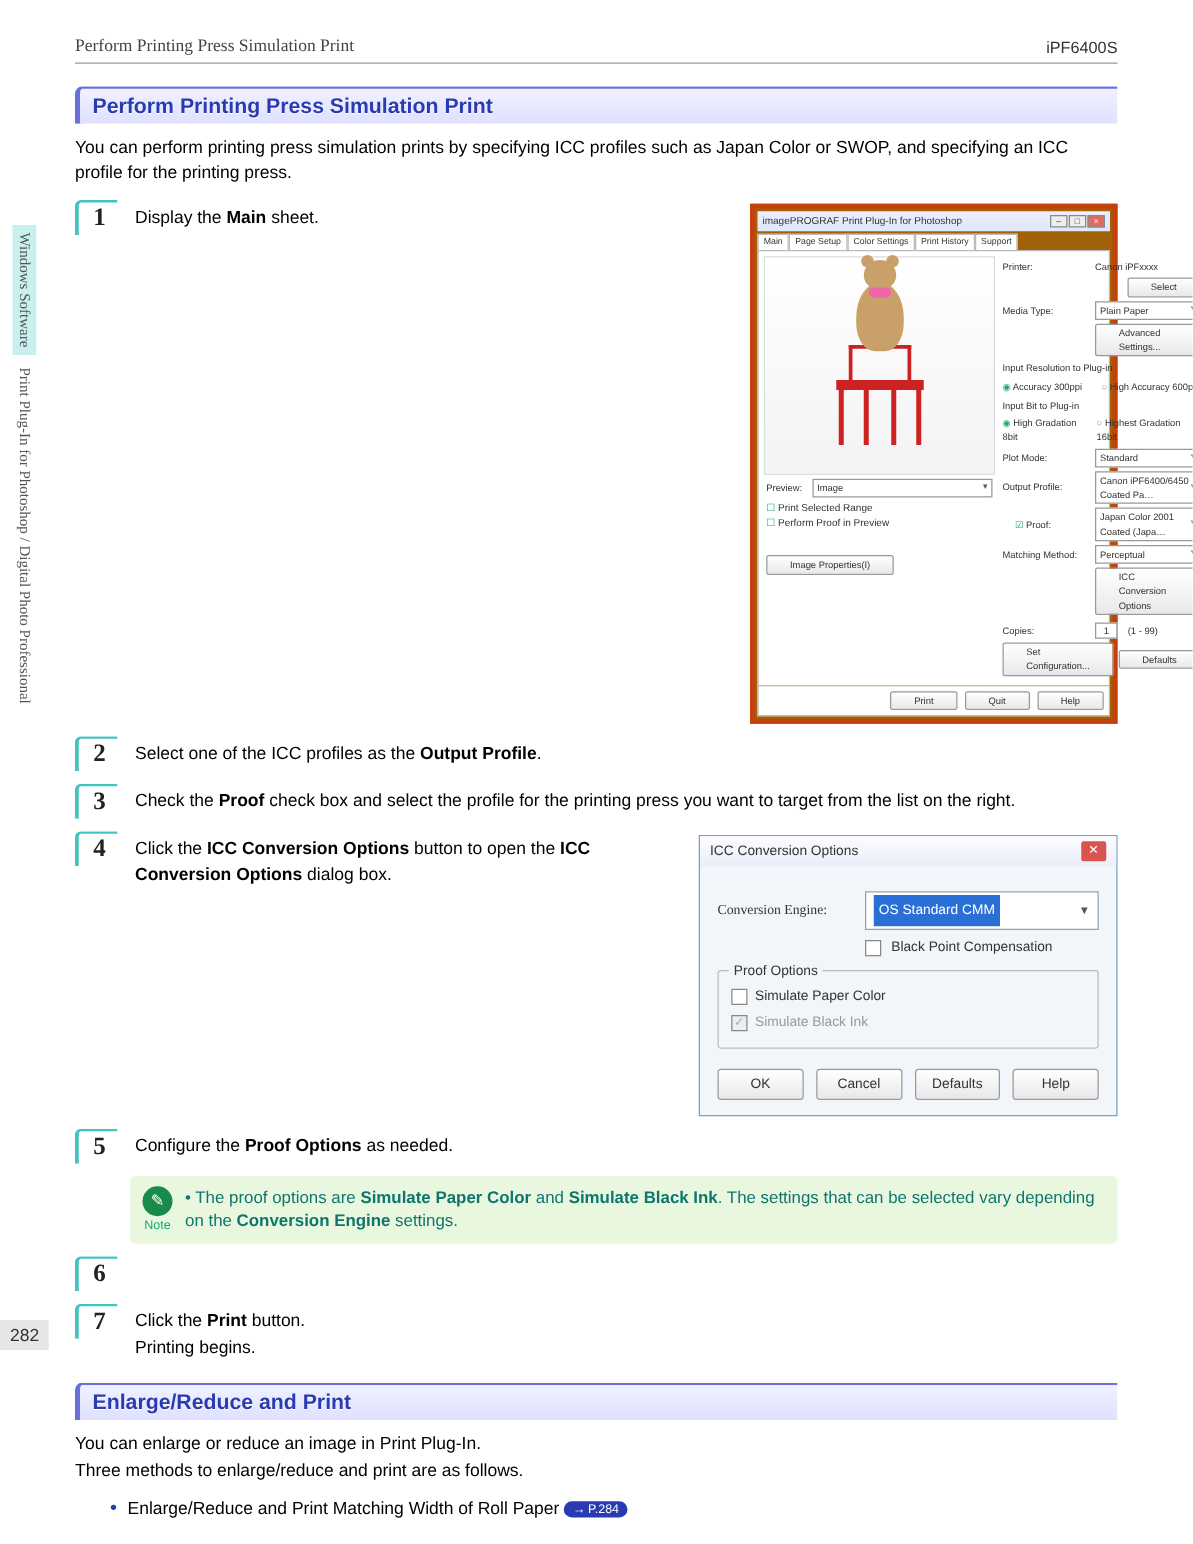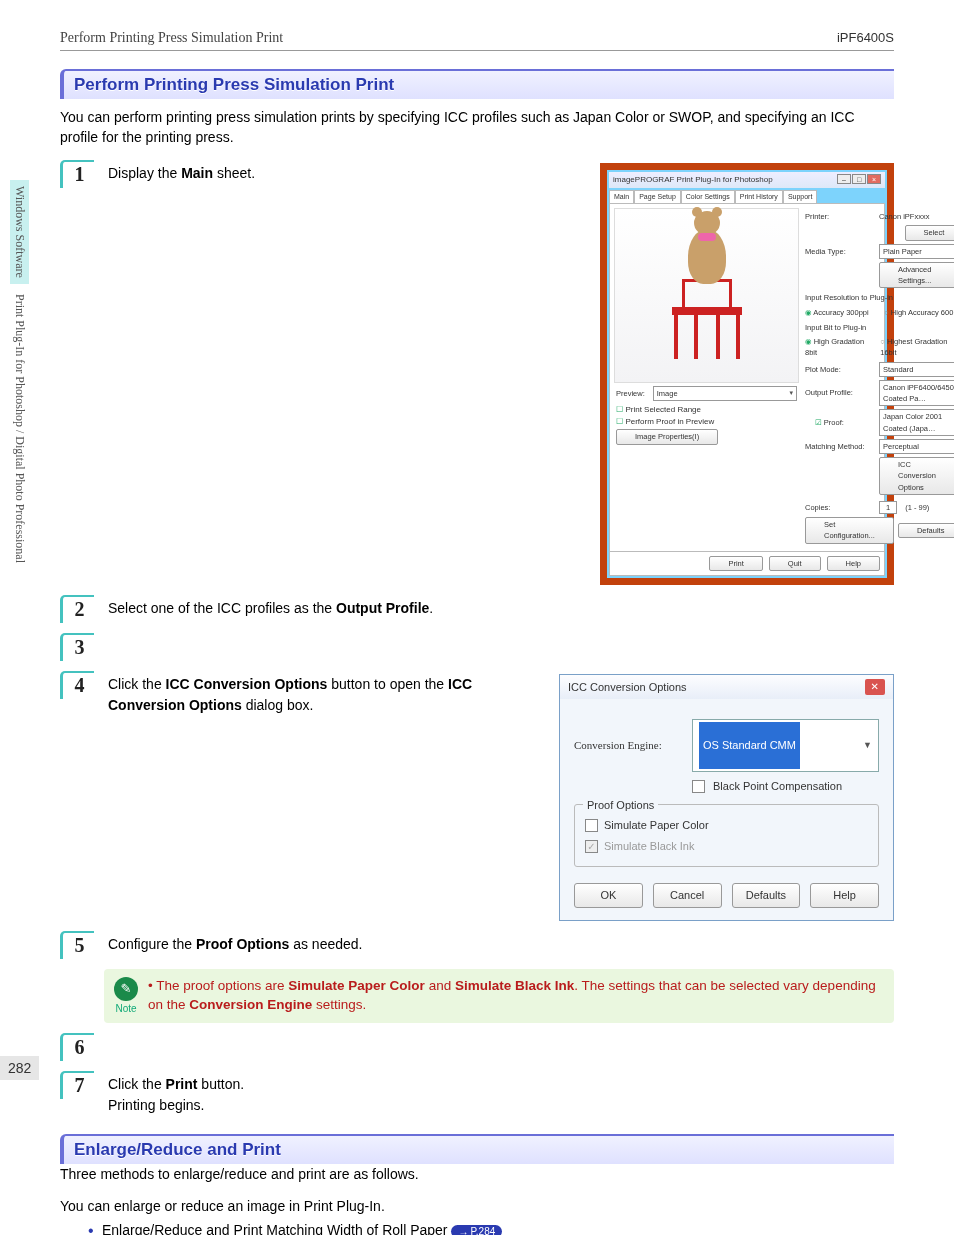--- a/index.html
+++ b/index.html
@@ -38,21 +38,21 @@
     border-top:2px solid #44c2bf; border-left:3px solid #44c2bf;
     border-top-left-radius:5px;
     display:flex; align-items:center; justify-content:center;
     font-family:"Times New Roman",serif; font-weight:bold; font-size:20px; color:#222;
     padding-left:2px;
   }
   .step-body { flex:1; line-height:1.5; padding-top:3px;}
   .step-row { display:flex; gap:10px; align-items:flex-start;}
   .step-text { flex:1;}
   .figure { flex:0 0 auto; }
-  .dialog1 { width:294px; border:7px solid #c2410c; background:#7dd3fc; font-size:8px; color:#333; padding:2px;}
+  .dialog1 { width:294px; border:4px solid #c2410c; background:#a16207; font-size:8px; color:#333; padding:2px;}
   .dialog1 .title { background:linear-gradient(#eef,#dde8f8); padding:2px 4px; display:flex; justify-content:space-between; align-items:center;}
   .winbtns span { display:inline-block; width:14px;height:10px;border:1px solid #888;margin-left:1px;background:#eee;font-size:7px;text-align:center;line-height:9px;}
   .winbtns .close{background:#e26b5f;color:#fff;}
   .tabs { display:flex; gap:0; margin-top:2px;}
   .tabs span { border:1px solid #bbb; border-bottom:none; padding:1px 4px; background:#fff; font-size:7px;}
   .d1-body { display:flex; background:#fff; border:1px solid #bbb; padding:4px; gap:6px;}
   .d1-left { flex:0 0 185px;}
   .preview-img { width:100%; height:175px; background:linear-gradient(#fff,#f3f3f5); position:relative; border:1px solid #ddd;}
   .bear { position:absolute; top:20px; left:55px; width:75px; height:130px;}
   .chair { position:absolute; bottom:0; width:70px; height:80px; left:2px;}
@@ -77,35 +77,35 @@
   .d1-footer{display:flex;justify-content:flex-end;gap:6px;padding:4px;background:#fff;border:1px solid #bbb;border-top:none;}
   .d1-under { padding:3px 2px; font-size:7.5px; display:flex; gap:8px; align-items:center;}
   .d1-under2 { padding:0 2px 4px 2px; }
   
   .dialog2 { width:335px; border:1px solid #7aa0c8; background:#f2f6fb; font-size:11px; padding:0; color:#333;}
   .dialog2 .title2 { padding:4px 8px; display:flex; justify-content:space-between; background:linear-gradient(#fdfdff,#e8eef8); font-size:11px;}
   .d2-body { padding:14px 14px 8px 14px;}
   .d2-row { display:flex; align-items:center; margin:6px 0; gap:8px;}
   .d2-label { flex:0 0 110px;font-family:Liberation Serif, serif; }
   .d2-drop { flex:1; border:1px solid #8aa;background:#fff;display:flex;justify-content:space-between;align-items:center;padding:2px 6px;}
-  .d2-drop .sel { background:#2a6fd6;color:#fff;padding:15px 4px;}
+  .d2-drop .sel { background:#2a6fd6;color:#fff;padding:4px 4px;}
   .d2-drop::after{content:"▼";font-size:9px;color:#555;margin-left:6px;}
   .d2-group { border:1px solid #bbb; border-radius:3px; padding:8px 10px; margin-top:10px; position:relative;}
   .d2-group-title{position:absolute;top:-8px;left:8px;background:#f2f6fb;padding:0 4px;font-size:11px;}
   .d2-chk{display:flex;align-items:center;gap:6px;margin:4px 0;}
   .cb{width:13px;height:13px;border:1px solid #888;background:#fff;display:inline-flex;align-items:center;justify-content:center;font-size:10px;color:#2a7;}
   .cb.checked::after{content:"✓";}
   .cb.disabled{background:#eee;color:#aaa;}
   .d2-footer{display:flex;gap:10px;padding:8px 14px 12px 14px;justify-content:space-between;}
   .d2-footer .btn2{flex:1;border:1px solid #999;background:linear-gradient(#fff,#e8e8e8);padding:3px 0;border-radius:3px;text-align:center;font-size:11px;}
 
   .note-box { background:#eaf7df; border-radius:4px; padding:8px 10px; margin:4px 0 8px 44px; display:flex; gap:10px; align-items:flex-start;}
   .note-icon { text-align:center; font-size:10px; color:#1a7; }
   .note-icon .circ{width:24px;height:24px;border-radius:50%;background:#1a8a4a;display:flex;align-items:center;justify-content:center;color:#fff;font-size:13px;margin-bottom:2px;}
-  .note-text { flex:1; font-size:13.5px; color:#b91c1c; line-height:1.4;}
+  .note-text { flex:1; font-size:13.5px; color:#0f766e; line-height:1.4;}
   .note-text b { }
   .bullets { margin:6px 0 0 28px;}
   .bullets li { list-style:none; position:relative; padding-left:14px; margin:3px 0; font-size:14px;}
   .bullets li::before{content:"•"; color:#2a3ab0; position:absolute; left:0; font-size:16px;}
   .page-ref{display:inline-block;background:#2a3ab0;color:#fff;border-radius:10px;font-size:10px;padding:1px 7px;vertical-align:middle;}
   .page-ref::before{content:"→";margin-right:2px;}
   .page-num-box { position:absolute; left:0; top:1056px; background:#e6e6e6; padding:4px 8px; font-size:14px; color:#333;}
   .footer { margin-top:40px; padding-top:6px; border-top:1px solid #999; text-align:right; font-family:"Times New Roman",serif; font-size:14px; color:#444;}
   b { font-weight:bold; }
 </style>
@@ -166,21 +166,21 @@
             </div>
             <div class="d1-under">
               <span>Preview:</span>
               <span class="dropdown" style="flex:1">
                   <span>Image</span>
                 </span>
             </div>
             <div class="d1-under2">
               <div class="chk off">Print Selected Range</div>
               <div class="chk off">Perform Proof in Preview</div>
-              <span class="btn" style="margin-top:1px">Image Properties(I)</span>
+              <span class="btn" style="margin-top:19px">Image Properties(I)</span>
             </div>
           </div>
           <div class="d1-right">
             <div class="frow">
                 <span class="flabel">Printer:</span>
                 <span class="fctrl">Canon iPFxxxx</span>
               </div>
             <div class="frow">
                 <span class="flabel"></span>
                 <span class="btn" style="margin-left:auto">Select</span>
@@ -255,20 +255,23 @@
 
   <div class="step">
     <div class="step-num">2</div>
     <div class="step-body">
       <span>Select one of the ICC profiles as the </span><b>Output Profile</b><span>.</span>
     </div>
   </div>
 
   <div class="step">
     <div class="step-num">3</div>
+    <div class="step-body">
+      <span>Check the </span><b>Proof</b><span> check box and select the profile for the printing press you want to target from the list on the right.</span>
+    </div>
   </div>
 
   <div class="step">
     <div class="step-num">4</div>
     <div class="step-body step-row">
       <div class="step-text">
         <span>Click the </span><b>ICC Conversion Options</b><span> button to open the </span><b>ICC Conversion Options</b><span> dialog box.</span>
       </div>
       <div class="figure dialog2">
         <div class="title2">
@@ -330,22 +333,22 @@
 
   <div class="step">
     <div class="step-num">7</div>
     <div class="step-body">
       <span>Click the </span><b>Print</b><span> button.</span><br>
       <span>Printing begins.</span>
     </div>
   </div>
 
   <div class="section-heading">Enlarge/Reduce and Print</div>
+  <p class="body-text" style="margin-bottom:2px">You can enlarge or reduce an image in Print Plug-In.</p>
   <p class="body-text" style="margin-top:0">Three methods to enlarge/reduce and print are as follows.</p>
-  <p class="body-text" style="margin-bottom:2px">You can enlarge or reduce an image in Print Plug-In.</p>
   <ul class="bullets">
     <li><span>Enlarge/Reduce and Print Matching Width of Roll Paper</span> <span class="page-ref">P.284</span></li>
   </ul>
 
   <div class="footer">User's Guide</div>
 </div>
 
 <div class="page-num-box">282</div>
 
 </body></html>

